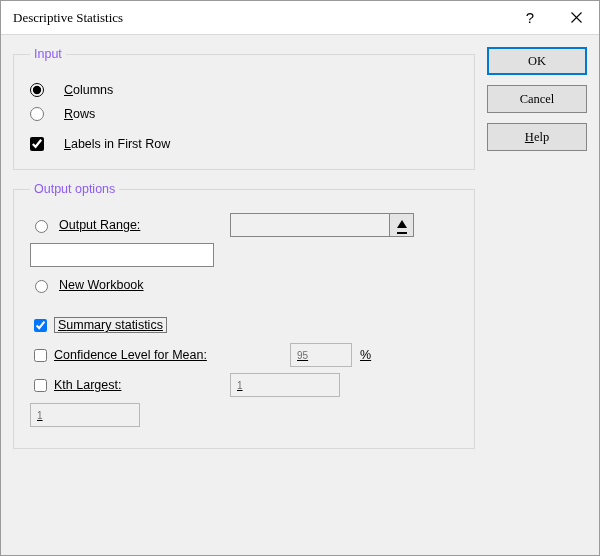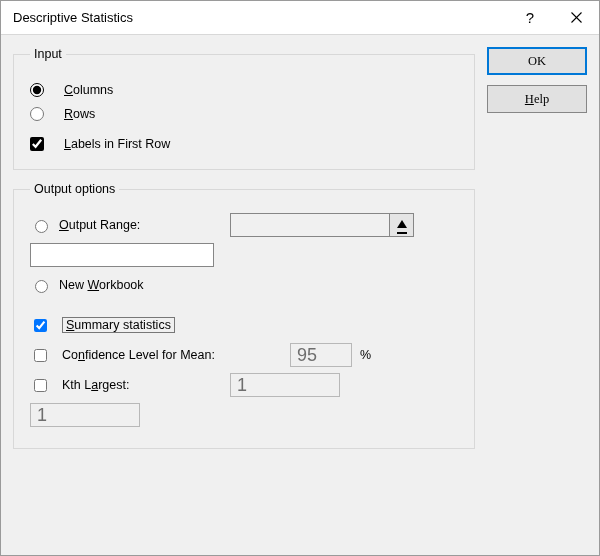--- a/index.html
+++ b/index.html
@@ -22,20 +22,21 @@
     height: 34px;
     display: flex;
     align-items: center;
     padding: 0 0 0 12px;
     border-bottom: 1px solid #d8d8d8;
     background: #fff;
   }
   .titlebar .title {
     flex: 1;
     font-size: 13px;
+    font-family: Liberation Serif, serif;
   }
   .titlebar .btn {
     width: 46px;
     height: 32px;
     display: flex;
     align-items: center;
     justify-content: center;
     font-size: 15px;
     color: #000;
     cursor: pointer;
@@ -63,21 +64,21 @@
   fieldset.group {
     border: 1px solid #d8d8d8;
     border-radius: 0;
     margin: 0;
     padding: 14px 16px 18px 16px;
     background: #f0f0f0;
   }
   fieldset.group > legend {
     padding: 0 4px;
     font-size: 12.5px;
-    color: #000000;
+    color: #8b5cf6;
   }
   .row {
     display: flex;
     align-items: center;
     margin-bottom: 6px;
   }
   .labelcol {
     width: 200px;
   }
   .ctrl-text {
@@ -159,37 +160,38 @@
     align-items: center;
   }
   .small-num {
     width: 62px;
     height: 24px;
     border: 1px solid #b8b8b8;
     background: #f0f0f0;
     color: #6e6e6e;
     padding: 2px 6px;
     font-family: inherit;
-    font-size: 18px;
+    font-size: 10px;
   }
   .small-num.wider {
     width: 110px;
   }
   .pct {
     margin-left: 8px;
   }
   .opt-row {
     display: flex;
     align-items: center;
     height: 30px;
+    text-decoration: underline;
   }
   .opt-row .labelcol {
     display: flex;
     align-items: center;
-    gap: 12px;
+    gap: 4px;
   }
   .opt-row.radio-row .labelcol {
     gap: 8px;
   }
   .boxed-label {
     border: 1px solid #777;
     padding: 0 3px;
   }
   .spacer8 { height: 10px; }
 </style>
@@ -294,18 +296,19 @@
 
         <div class="opt-row">
           <input type="text" class="small-num wider" disabled="" value="1" style="">
         </div>
 
       </fieldset>
     </div>
 
     <div class="right">
       <button class="btnmain default">OK</button>
+      <button class="btnmain">Cancel</button>
       <button class="btnmain">
         <span></span><span class="u">H</span><span>elp</span>
       </button>
     </div>
   </div>
 </div>
 
 </body></html>

